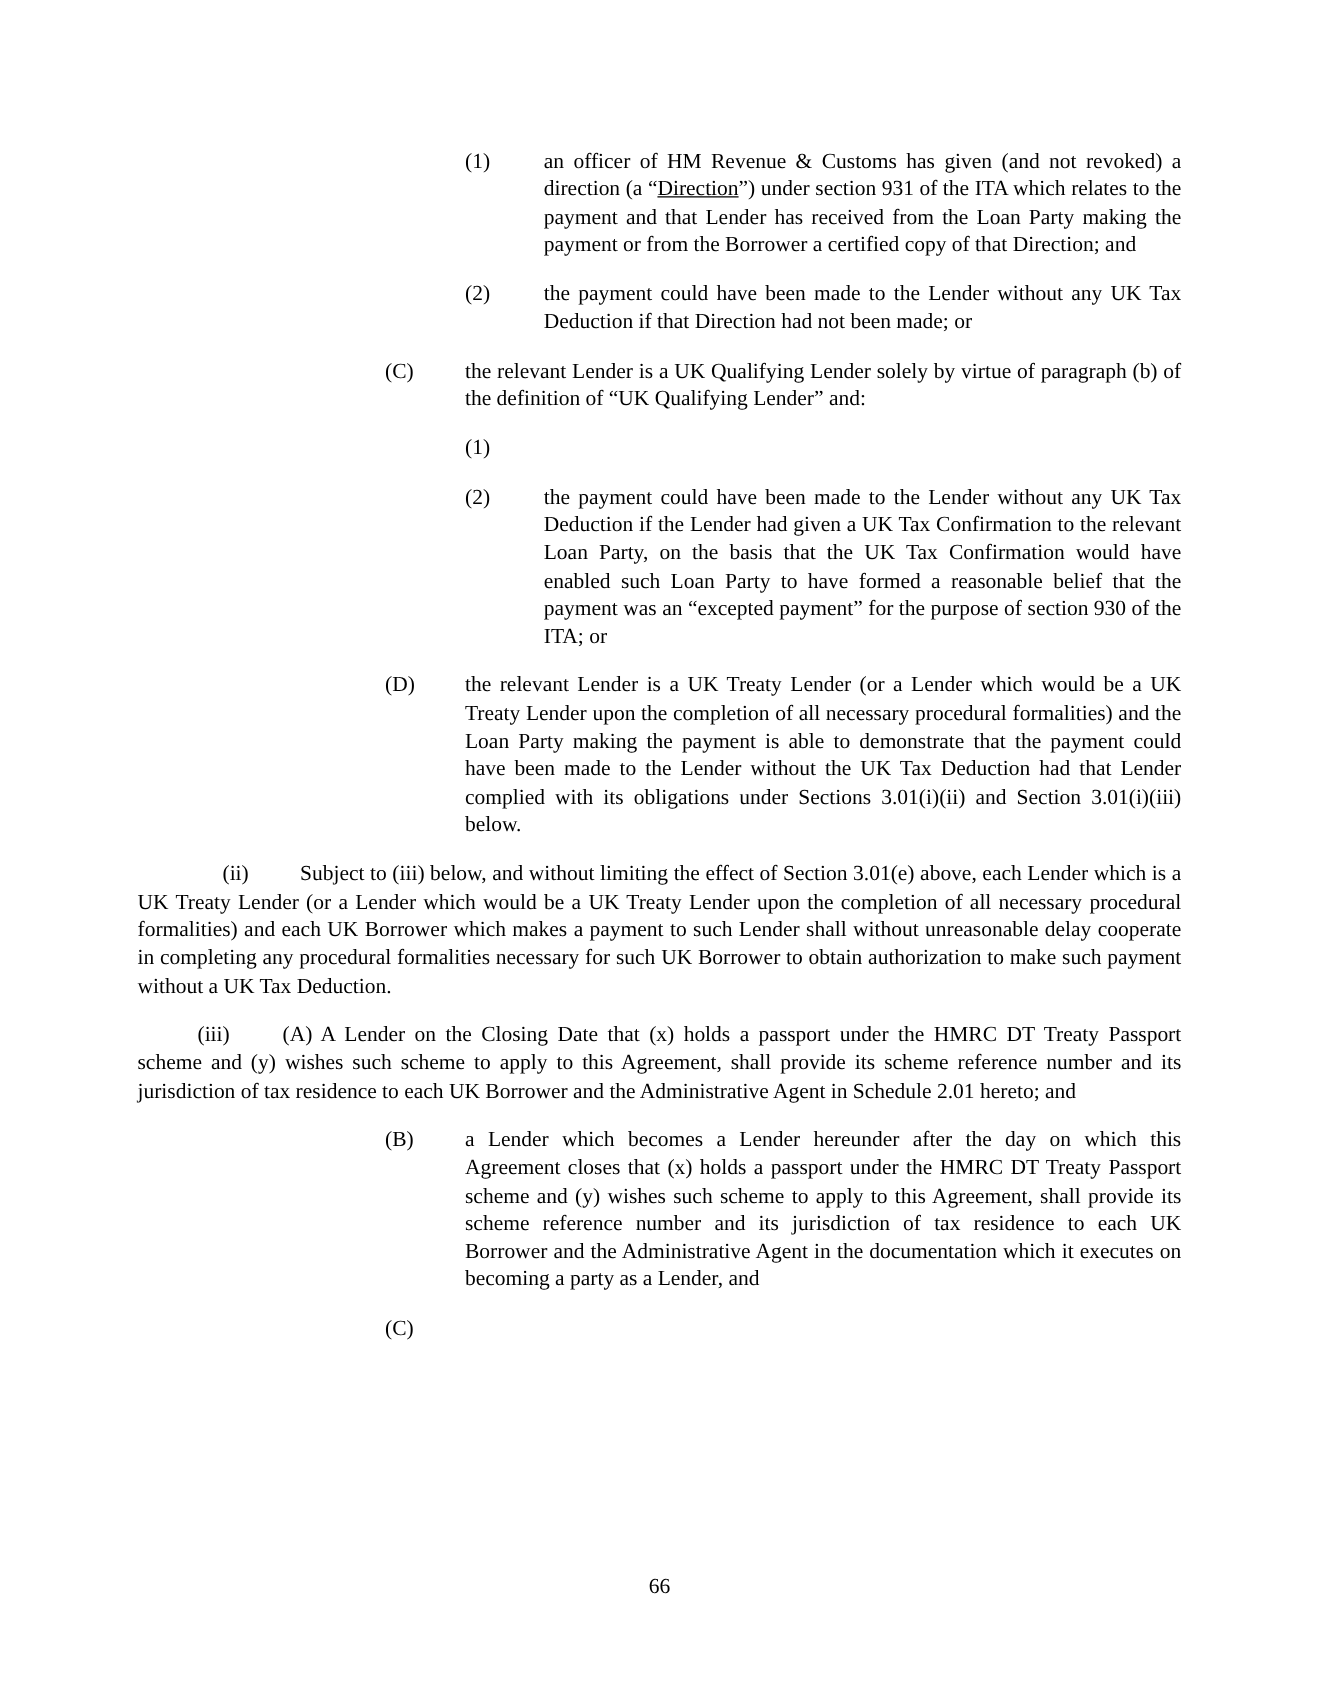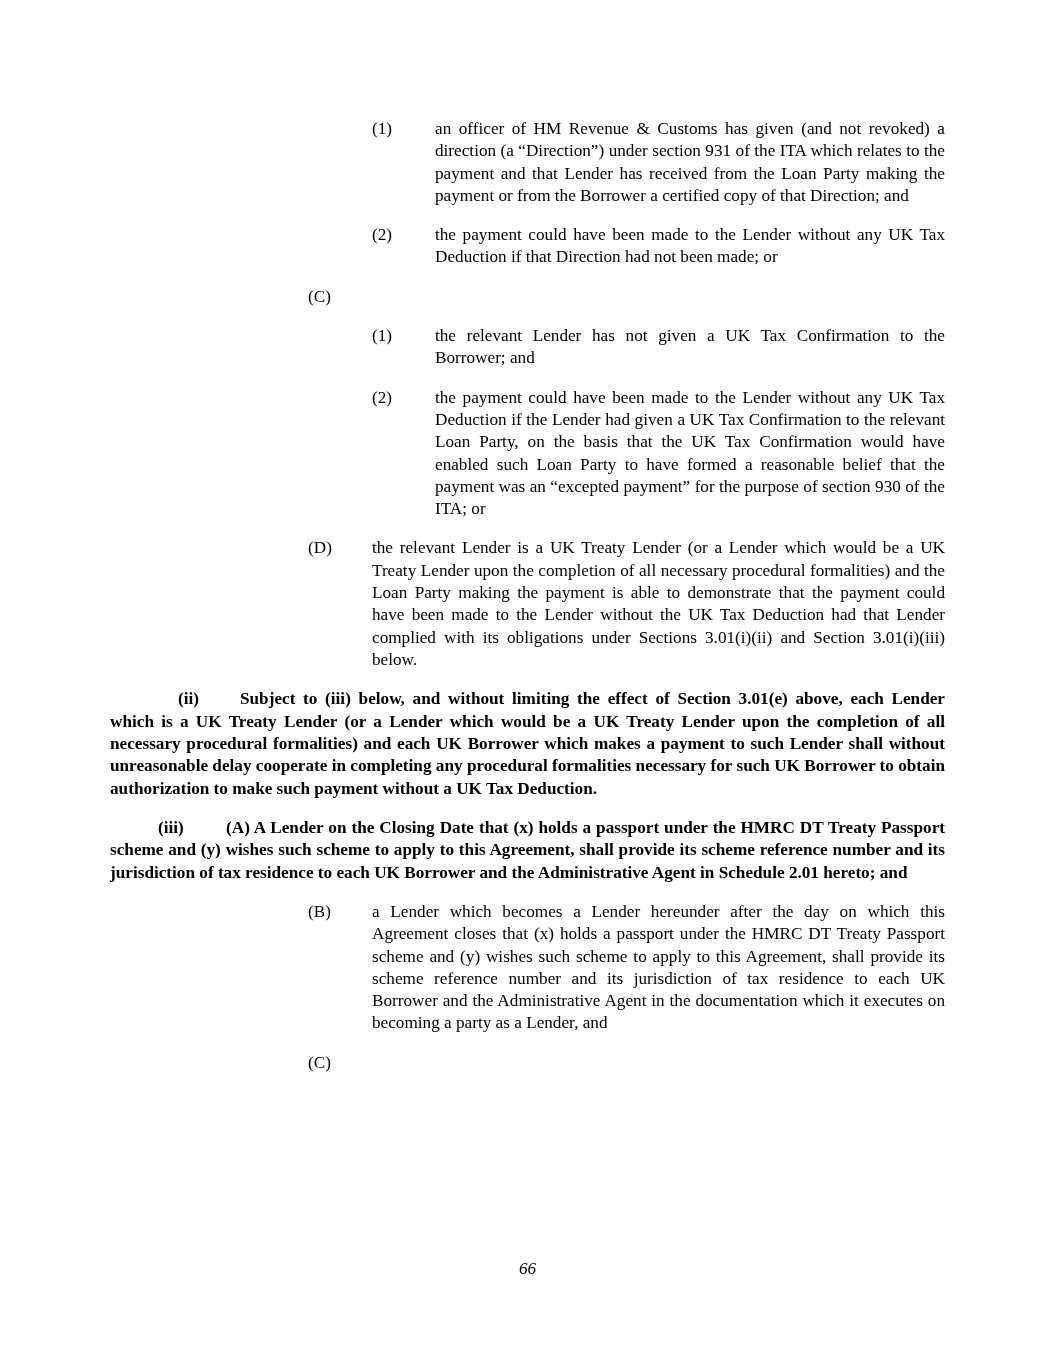--- a/index.html
+++ b/index.html
@@ -47,43 +47,42 @@
   .lvl-alpha {         
     margin-left: 198px;
   }
   .lvl-alpha .marker {
     width: 64px;
   }
   .para {
     margin-bottom: 17px;
     text-align: justify;
     text-indent: 0;
-    font-weight: bold;
   }
   .para .lead {
     display: inline-block;
     width: 62px;
     margin-left: 68px;
   }
   .para .lead2 {
     display: inline-block;
     width: 68px;
     margin-left: 48px;
   }
   .u {
+    text-decoration: underline;
   }
   .footer {
     position: absolute;
     left: 0;
     right: 0;
     bottom: 86px;
     text-align: center;
     font-family: "Liberation Serif", serif;
     font-size: 17.2px;
-    font-style: italic;
   }
   .last-justify {
     text-align: justify;
   }
 </style>
 </head>
 <body>
 
 <div class="page">
   <div class="body">
@@ -93,25 +92,25 @@
       <span class="text">an officer of HM Revenue &amp; Customs has given (and not revoked) a direction (a “<span class="u">Direction</span>”) under section 931 of the ITA which relates to the payment and that Lender has received from the Loan Party making the payment or from the Borrower a certified copy of that Direction; and</span>
     </div>
 
     <div class="clause lvl-num">
       <span class="marker">(2)</span>
       <span class="text">the payment could have been made to the Lender without any UK Tax Deduction if that Direction had not been made; or</span>
     </div>
 
     <div class="clause lvl-alpha">
       <span class="marker">(C)</span>
+      <span class="text">the relevant Lender is a UK Qualifying Lender solely by virtue of paragraph (b) of the definition of “UK Qualifying Lender” and:</span>
     </div>
 
     <div class="clause lvl-num">
       <span class="marker">(1)</span>
-      <span class="text">the relevant Lender has not given a UK Tax Confirmation to the Borrower; and</span>
     </div>
 
     <div class="clause lvl-num">
       <span class="marker">(2)</span>
       <span class="text">the payment could have been made to the Lender without any UK Tax Deduction if the Lender had given a UK Tax Confirmation to the relevant Loan Party, on the basis that the UK Tax Confirmation would have enabled such Loan Party to have formed a reasonable belief that the payment was an “excepted payment” for the purpose of section 930 of the ITA; or</span>
     </div>
 
     <div class="clause lvl-alpha">
       <span class="marker">(D)</span>
       <span class="text">the relevant Lender is a UK Treaty Lender (or a Lender which would be a UK Treaty Lender upon the completion of all necessary procedural formalities) and the Loan Party making the payment is able to demonstrate that the payment could have been made to the Lender without the UK Tax Deduction had that Lender complied with its obligations under Sections 3.01(i)(ii) and Section 3.01(i)(iii) below.</span>

